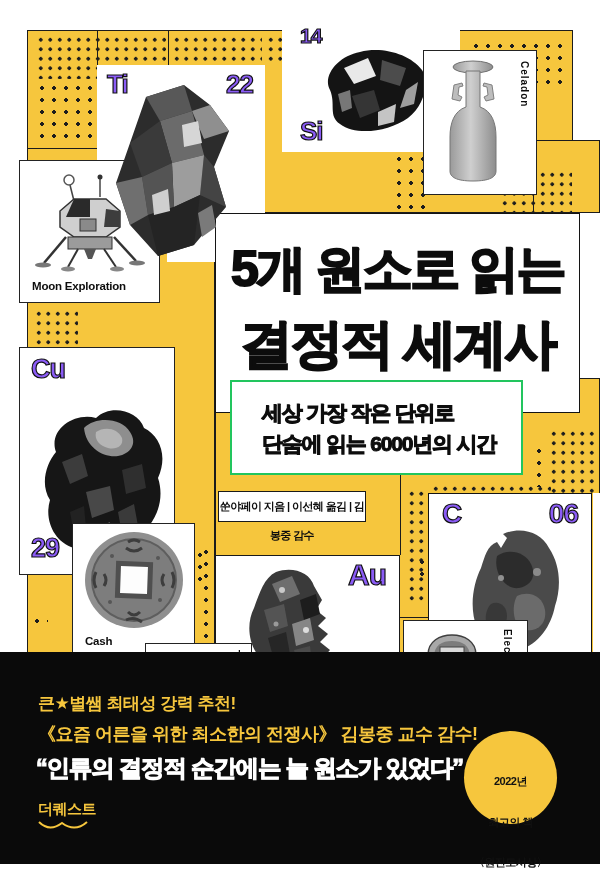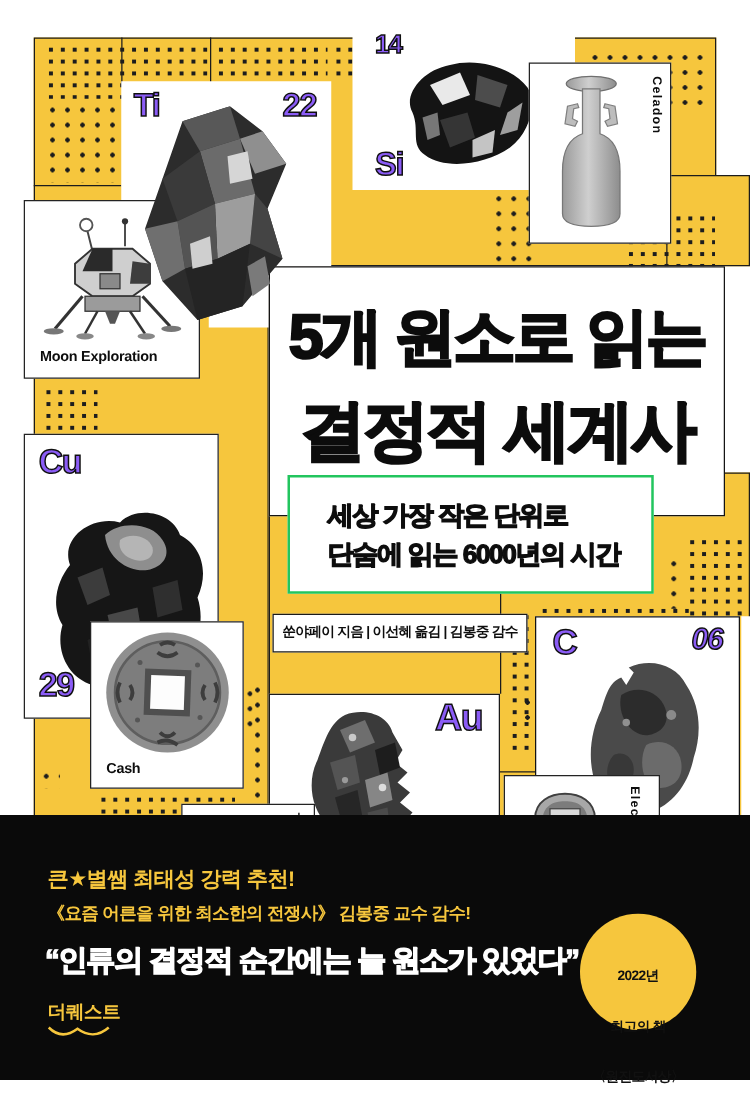--- a/index.html
+++ b/index.html
@@ -155,41 +155,41 @@
 <div class="abs title-box" style="left:215px;top:213px;width:365px;height:200px;">
   <div class="t1">5개 원소로 읽는</div>
   <div class="t2">결정적 세계사</div>
 </div>
 
 <div class="abs sub-box" style="left:230px;top:380px;width:293px;height:95px;">
   <div class="sub-line">세상 가장 작은 단위로</div>
   <div class="sub-line">단숨에 읽는 6000년의 시간</div>
 </div>
 
-<div class="abs credits" style="left:218px;top:491px;width:204px;height:31px;">쑨야페이 지음 | 이선혜 옮김 | 김봉중 감수</div>
+<div class="abs credits" style="left:218px;top:491px;width:148px;height:31px;">쑨야페이 지음 | 이선혜 옮김 | 김봉중 감수</div>
 
 <div class="abs card" style="left:19px;top:347px;width:156px;height:228px;z-index:3;">
   <span class="abs sym" style="left:11px;top:6px;font-size:27px;">Cu</span>
   <span class="abs sym" style="left:11px;bottom:10px;font-size:27px;">29</span>
   <div class="abs" style="left:6px;top:44px;">
     <svg width="146" height="170" viewBox="0 0 146 170">
       <path d="M30,60 C22,38 48,20 70,26 C84,12 112,18 118,36 C134,44 142,64 132,86 C140,110 128,136 108,146 C96,164 64,170 48,156 C28,150 18,128 24,108 C14,92 20,72 30,60 Z" fill="#161616"></path>
       <path d="M58,36 C70,24 96,26 104,40 C112,52 104,62 92,64 C78,66 60,56 58,36 Z" fill="#8e8e8e"></path>
       <path d="M70,40 C78,34 92,36 96,46 C98,54 90,58 82,56 C74,54 68,48 70,40 Z" fill="#b5b5b5"></path>
       <polygon points="36,70 56,62 62,84 44,92" fill="#3c3c3c"></polygon>
       <polygon points="96,78 116,72 120,96 100,102" fill="#2f2f2f"></polygon>
       <polygon points="60,100 84,94 88,118 66,126" fill="#484848"></polygon>
       <polygon points="44,120 58,114 60,136 48,142" fill="#222"></polygon>
       <polygon points="92,120 108,112 112,134 96,142" fill="#3a3a3a"></polygon>
       <polygon points="70,136 84,130 84,152 72,156" fill="#5c5c5c"></polygon>
     </svg>
   </div>
 </div>
 
-<div class="abs card" style="left:72px;top:497px;width:123px;height:134px;z-index:5;">
+<div class="abs card" style="left:72px;top:523px;width:123px;height:134px;z-index:5;">
   <div class="abs" style="left:9px;top:6px;">
     <svg width="105" height="100" viewBox="0 0 105 100">
       <ellipse cx="52" cy="50" rx="49" ry="48" fill="#8f8f8f"></ellipse>
       <ellipse cx="52" cy="50" rx="42" ry="41" fill="#7d7d7d" stroke="#5e5e5e" stroke-width="2"></ellipse>
       <rect x="36" y="34" width="32" height="32" fill="#fdfdfd" stroke="#4f4f4f" stroke-width="5" transform="rotate(2 52 50)"></rect>
       <path d="M46,12 q6,-4 12,0 M44,18 q8,6 16,0" stroke="#3d3d3d" stroke-width="3" fill="none"></path>
       <path d="M46,82 q6,6 12,0 M44,90 q8,-4 16,2" stroke="#3d3d3d" stroke-width="3" fill="none"></path>
       <path d="M14,42 q-4,8 0,16 M22,44 q4,6 0,12" stroke="#3d3d3d" stroke-width="3" fill="none"></path>
       <path d="M90,42 q4,8 0,16 M82,44 q-4,6 0,12" stroke="#3d3d3d" stroke-width="3" fill="none"></path>
       <circle cx="30" cy="26" r="2" fill="#565656"></circle>
@@ -214,21 +214,21 @@
       <polygon points="58,84 74,80 76,98 62,102" fill="#4b4b4b"></polygon>
       <circle cx="46" cy="24" r="3" fill="#c9c9c9"></circle>
         <circle cx="70" cy="64" r="3" fill="#ddd"></circle>
       <circle cx="40" cy="58" r="2.5" fill="#9a9a9a"></circle>
     </svg>
   </div>
 </div>
 
 <div class="abs cell" style="left:428px;top:493px;width:164px;height:167px;border:1px solid #141414;z-index:4;">
   <span class="abs sym" style="left:13px;top:4px;font-size:28px;">C</span>
-  <span class="abs sym" style="right:13px;top:4px;font-size:24px;font-style:italic;">06</span>
+  <span class="abs sym" style="right:13px;top:4px;font-size:28px;">06</span>
   <div class="abs" style="left:28px;top:32px;">
     <svg width="118" height="132" viewBox="0 0 118 132">
       <path d="M46,8 C64,0 84,6 92,22 C104,40 104,62 98,80 C94,100 82,118 62,124 C44,130 26,120 20,102 C12,82 16,58 24,42 C28,30 30,20 40,16 L44,22 L50,12 Z" fill="#4a4a4a"></path>
       <path d="M40,30 C52,22 68,26 74,38 C80,50 74,60 62,62 C48,64 36,46 40,30 Z" fill="#2c2c2c"></path>
       <path d="M60,70 C72,64 86,70 88,84 C90,98 80,106 68,104 C56,102 54,80 60,70 Z" fill="#6b6b6b"></path>
       <path d="M34,78 C42,74 50,80 50,90 C50,100 42,106 34,102 C26,98 28,84 34,78 Z" fill="#383838"></path>
       <circle cx="52" cy="112" r="6" fill="#2a2a2a"></circle>
       <circle cx="80" cy="46" r="4" fill="#8a8a8a"></circle>
         <circle cx="44" cy="52" r="3" fill="#909090"></circle>
     </svg>
@@ -255,21 +255,21 @@
     <svg width="60" height="27" viewBox="0 0 60 27">
       <ellipse cx="30" cy="26" rx="27" ry="24" fill="#2e2e2e"></ellipse>
       <ellipse cx="30" cy="26" rx="18" ry="16" fill="#4d4d4d"></ellipse>
     </svg>
   </div>
   <span class="vlab abs" style="right:10px;top:6px;">T</span>
 </div>
 
 <div class="abs band" style="left:0;top:652px;width:600px;height:212px;">
   <div class="abs blurb" style="left:38px;top:40px;">큰★별쌤 최태성 강력 추천!</div>
-  <div class="abs blurb" style="left:38px;top:70px;font-size:14px;">《요즘 어른을 위한 최소한의 전쟁사》 김봉중 교수 감수!</div>
+  <div class="abs blurb" style="left:38px;top:70px;font-size:18px;">《요즘 어른을 위한 최소한의 전쟁사》 김봉중 교수 감수!</div>
   <div class="abs quote" style="left:36px;top:100px;">“인류의 결정적 순간에는 늘 원소가 있었다”</div>
   <div class="abs" style="left:38px;top:148px;">
     <div class="pub">더퀘스트</div>
     <svg width="50" height="10" viewBox="0 0 50 10" style="margin-top:1px;">
       <path d="M1,2 C8,9 16,9 24,3 C32,9 41,9 49,2" stroke="#F6C63D" stroke-width="2" fill="none"></path>
     </svg>
   </div>
   <div class="abs badge" style="left:464px;top:79px;width:93px;height:93px;">
     <div>2022년</div>
     <div>최고의 책</div>

